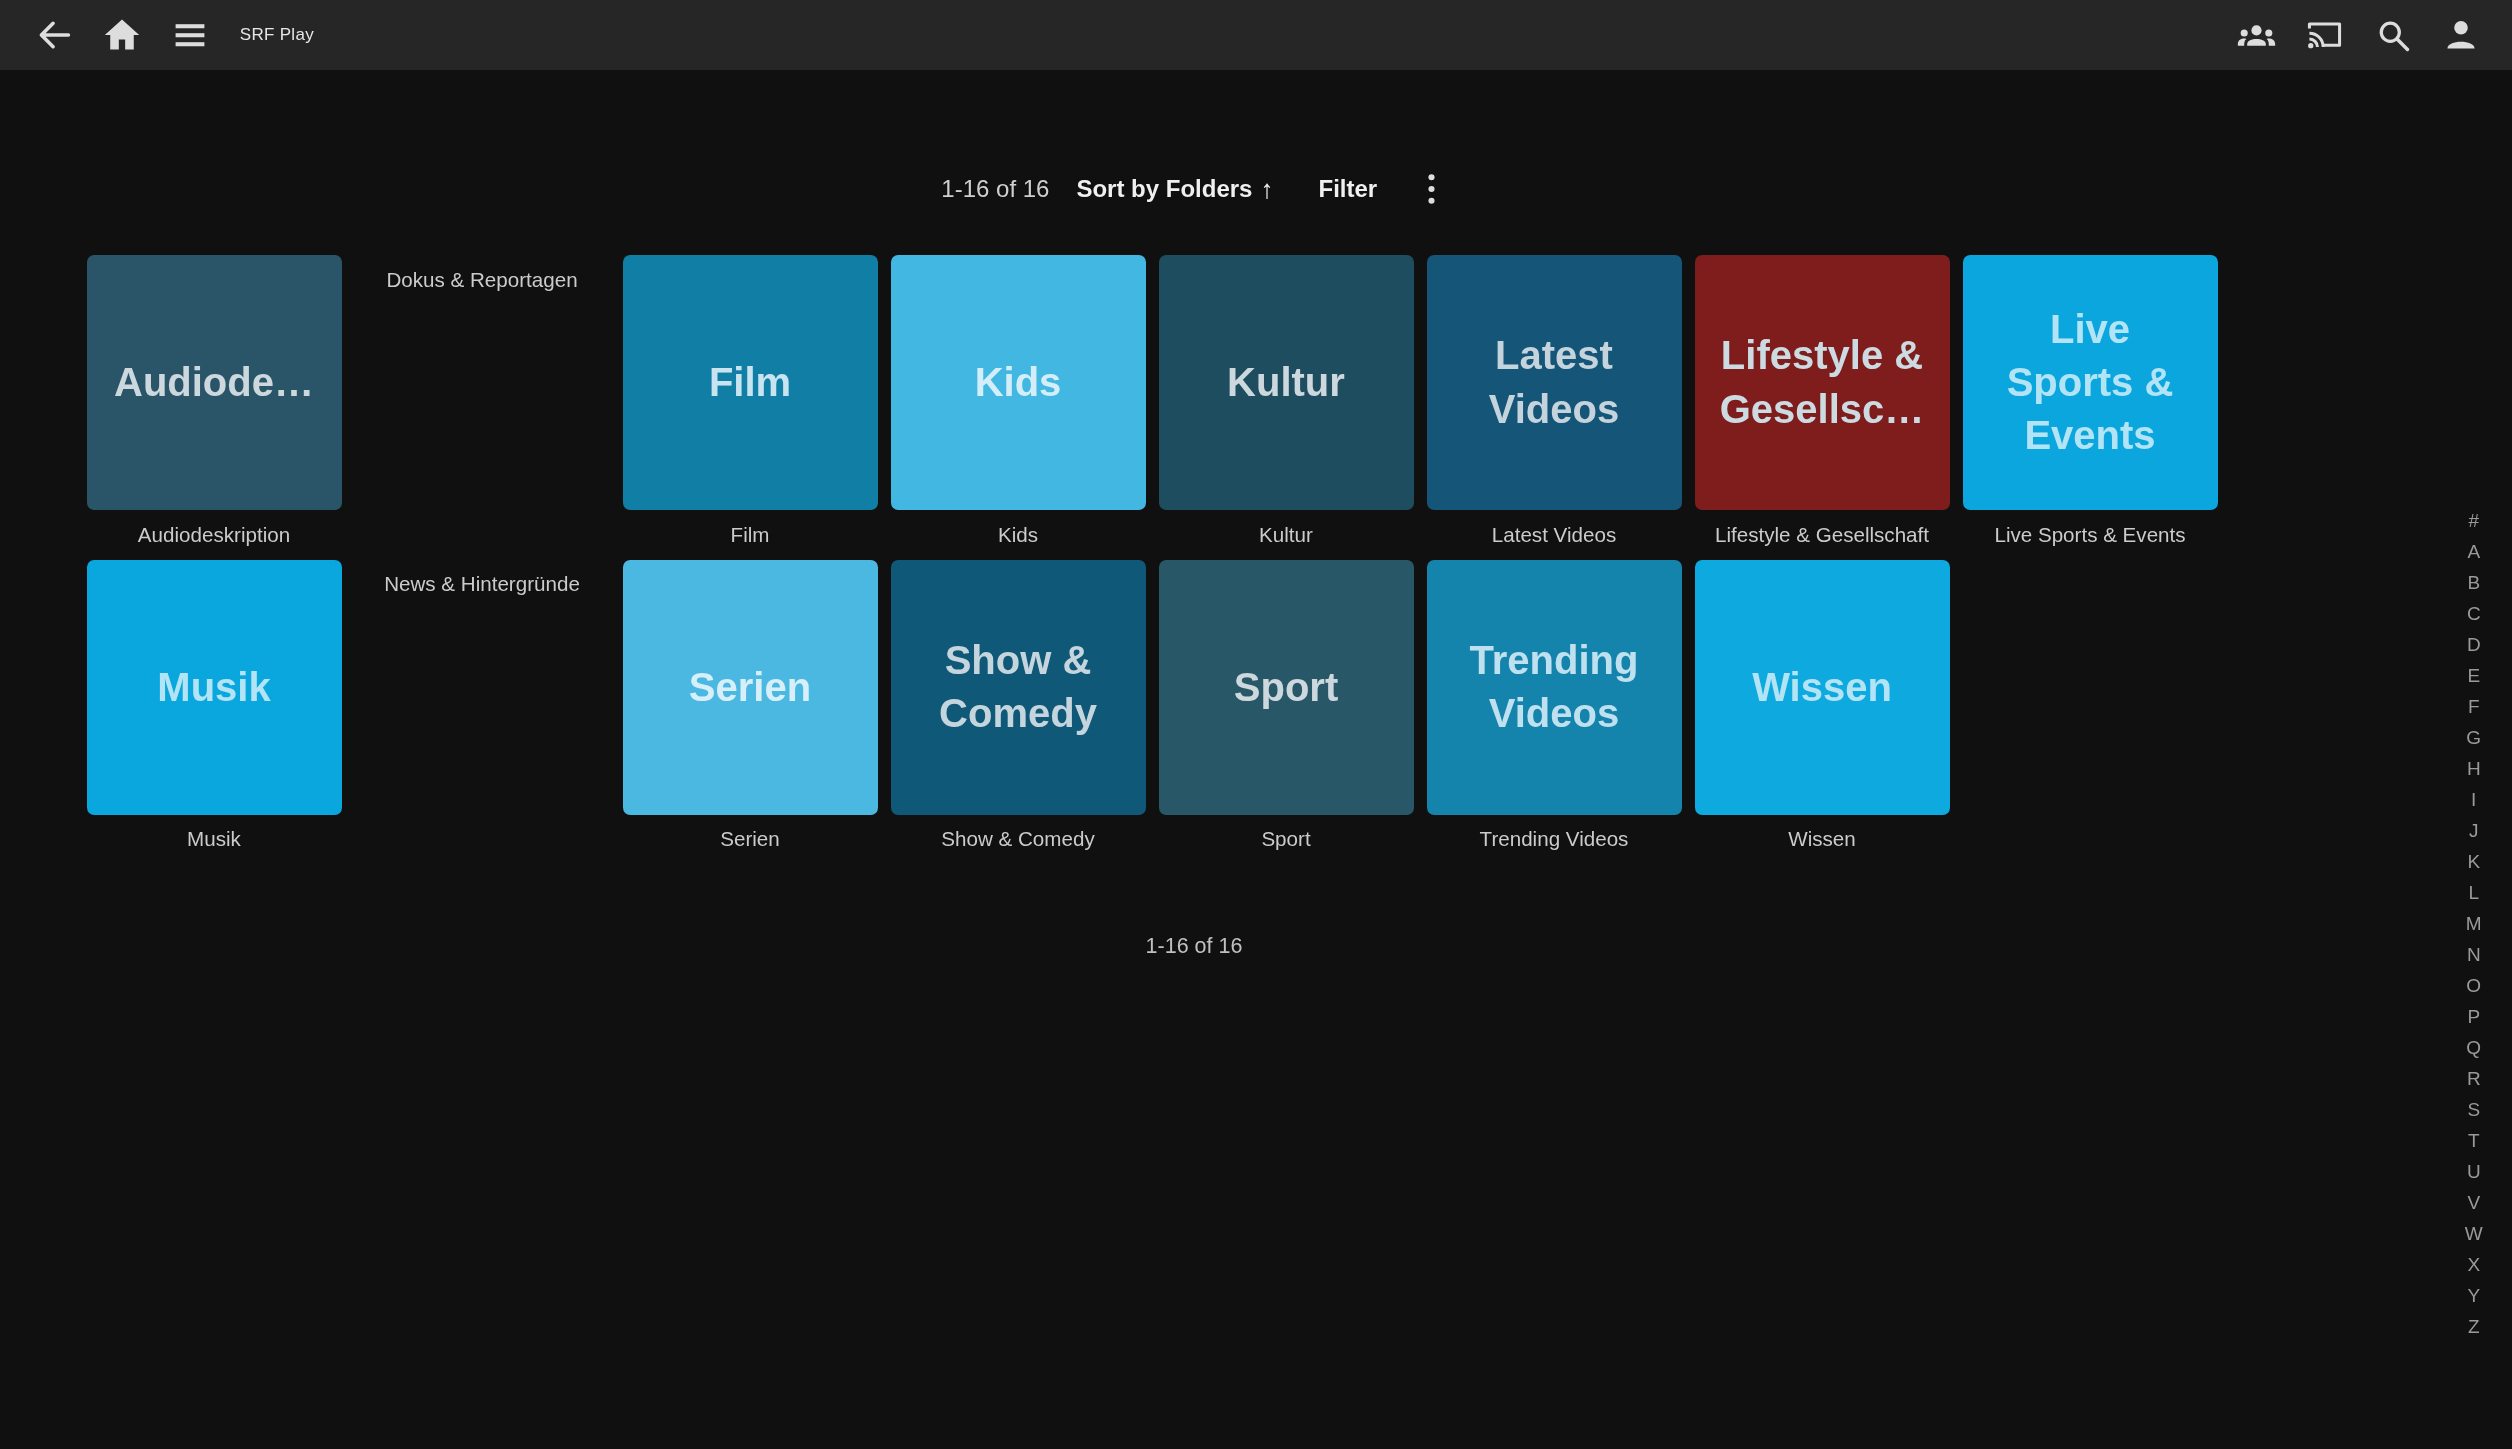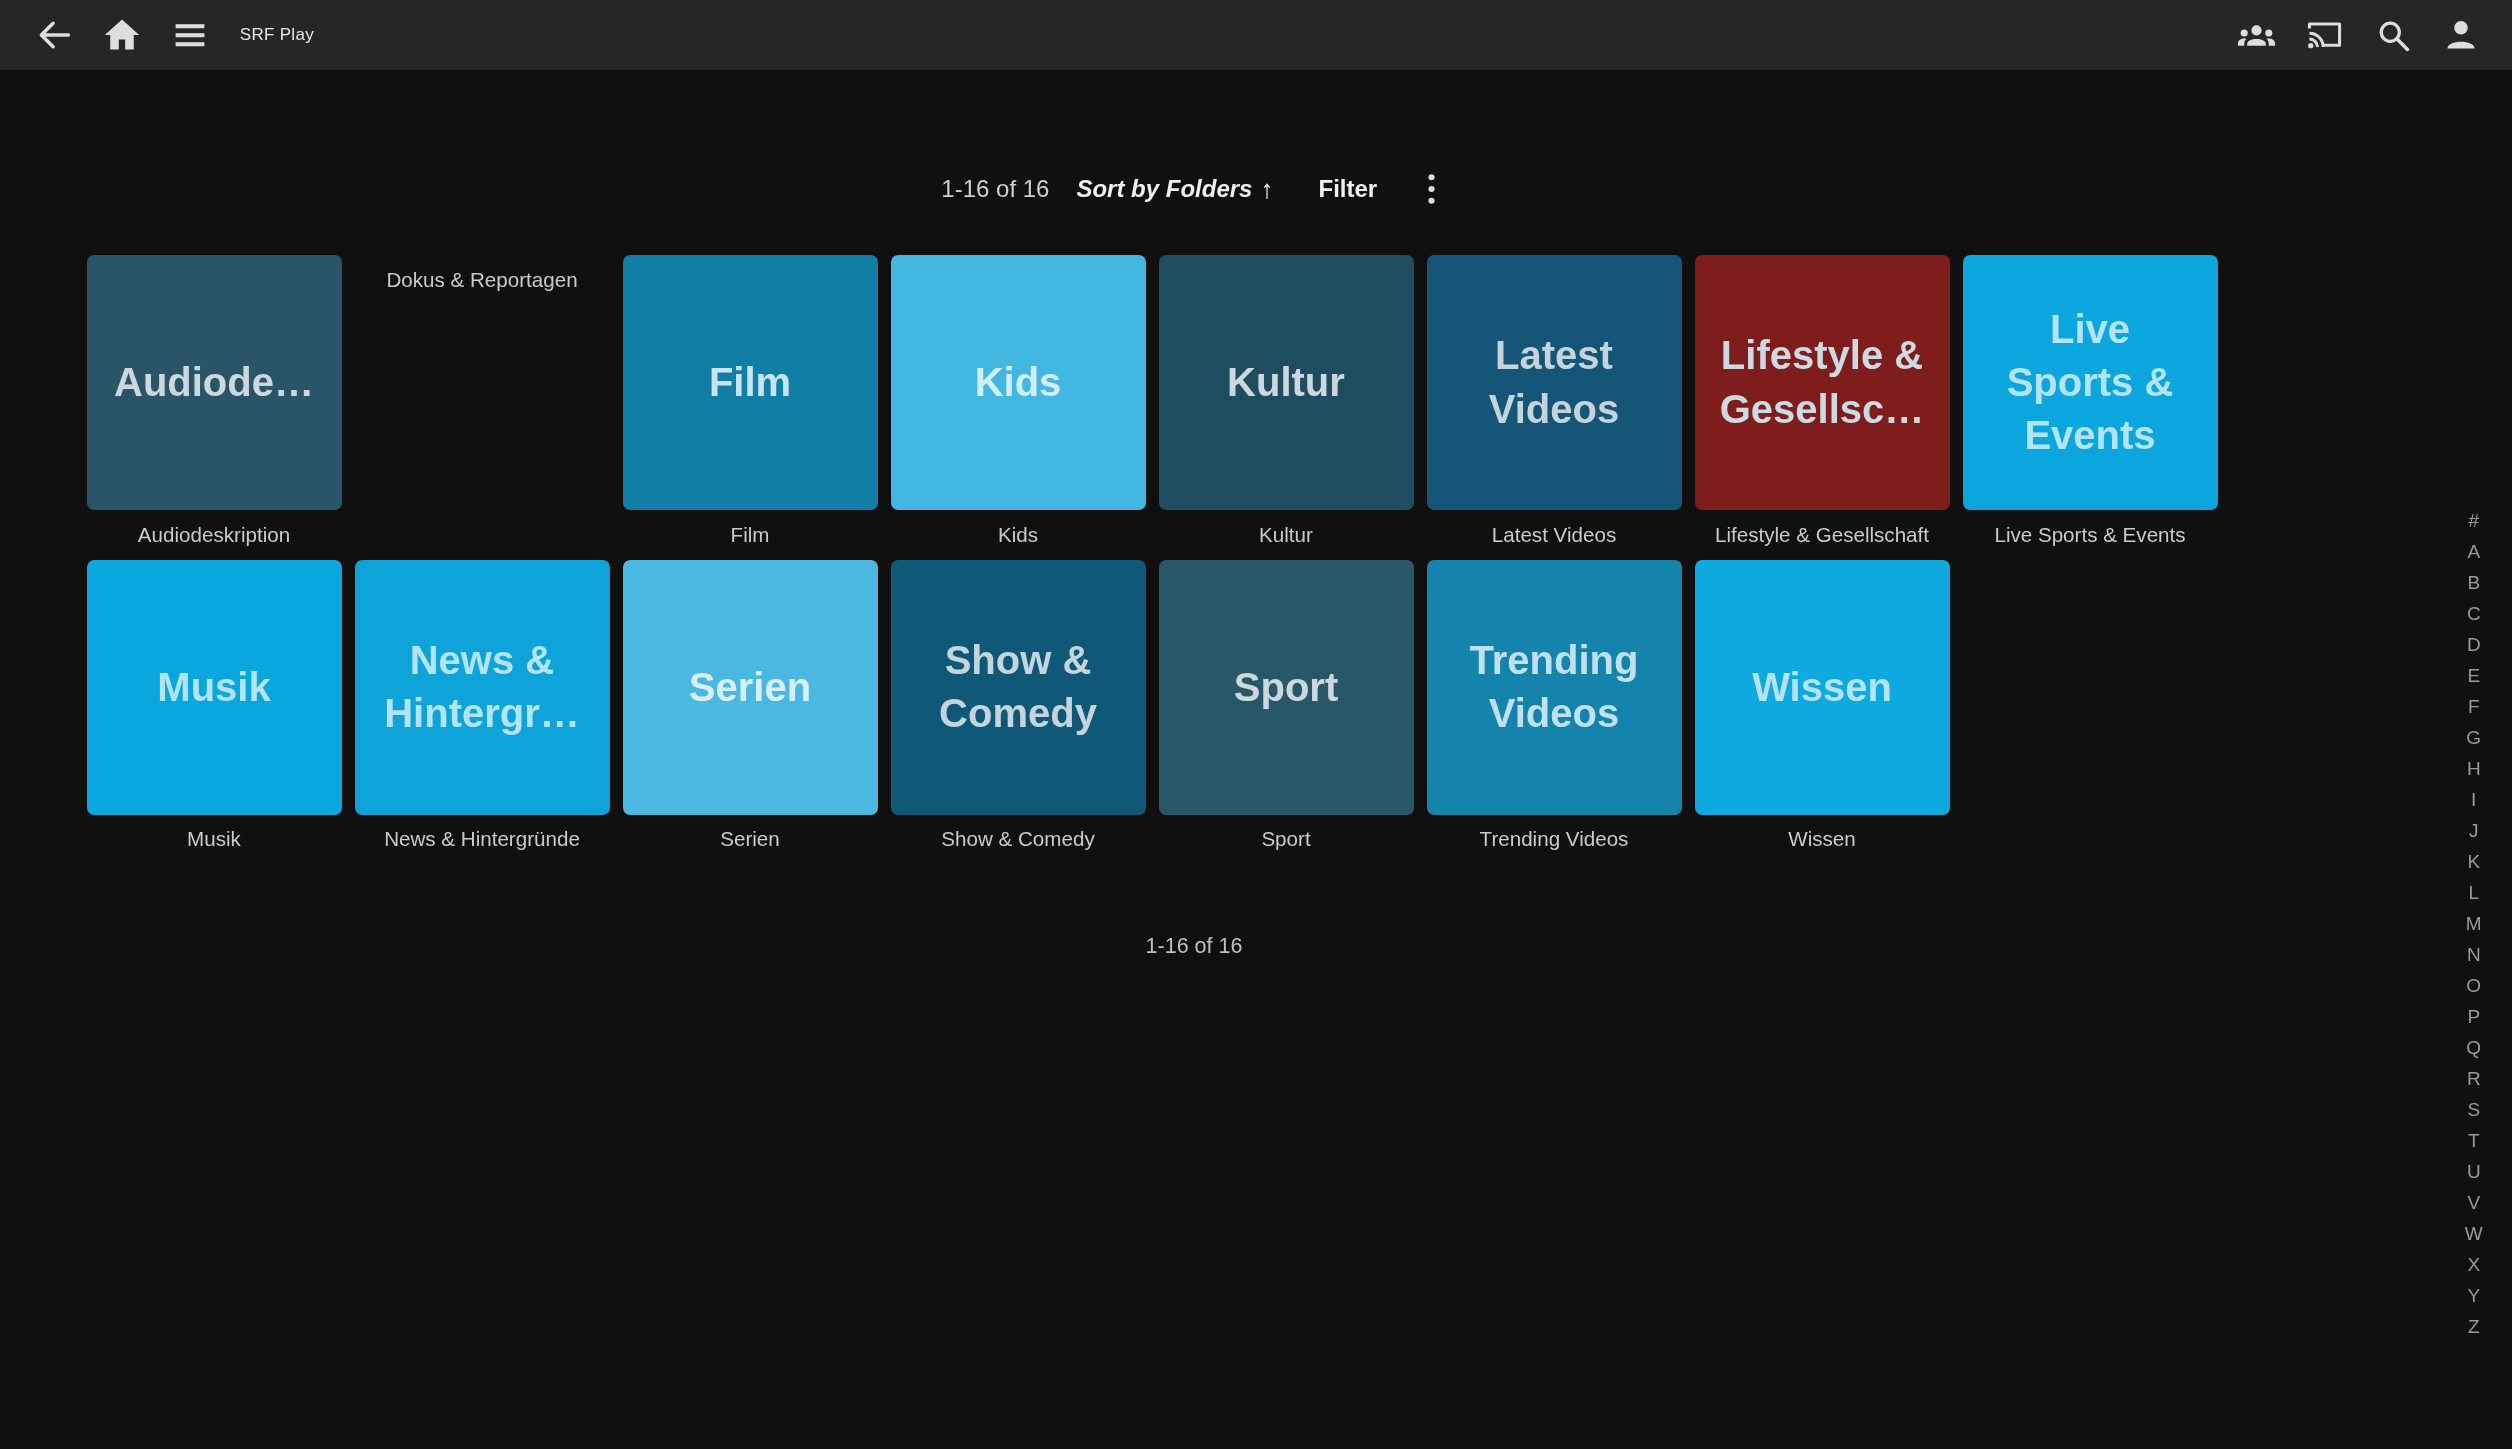--- a/index.html
+++ b/index.html
@@ -46,21 +46,20 @@
     justify-content: center;
     align-items: center;
     font-size: 24px;
   }
   .results-count { color: #cfcfcf; font-weight: 400; }
   .sort-button {
     display: flex; align-items: center;
     margin-left: 27px;
     color: #f0f0f0; font-weight: bold;
     cursor: pointer;
-    font-style: italic;
   }
   .sort-arrow { margin-left: 8px; font-weight: bold; font-size: 26px; line-height: 1; }
   .filter-button {
     margin-left: 45px;
     color: #f0f0f0; font-weight: bold;
     cursor: pointer;
   }
   .more-button {
     margin-left: 39px;
     display: flex; align-items: center; justify-content: center;
@@ -248,24 +247,20 @@
         </div>
         <div class="card-label">Live Sports &amp; Events</div>
       </div>
       <div class="cell">
         <div class="card" style="background: rgb(10, 167, 222); color: rgb(179, 228, 246);">
           <div class="card-text">Musik</div>
         </div>
         <div class="card-label">Musik</div>
       </div>
       <div class="cell">
-        <div class="card" style="background: rgb(14, 163, 217); color: rgb(179, 228, 246);">
-          <div class="card-text">News &amp;
-Hintergr…</div>
-        </div>
         <div class="card-label">News &amp; Hintergründe</div>
       </div>
       <div class="cell">
         <div class="card" style="background: rgb(75, 184, 226); color: rgb(214, 239, 249);">
           <div class="card-text">Serien</div>
         </div>
         <div class="card-label">Serien</div>
       </div>
       <div class="cell">
         <div class="card" style="background: rgb(15, 88, 119); color: rgb(197, 213, 222);">

